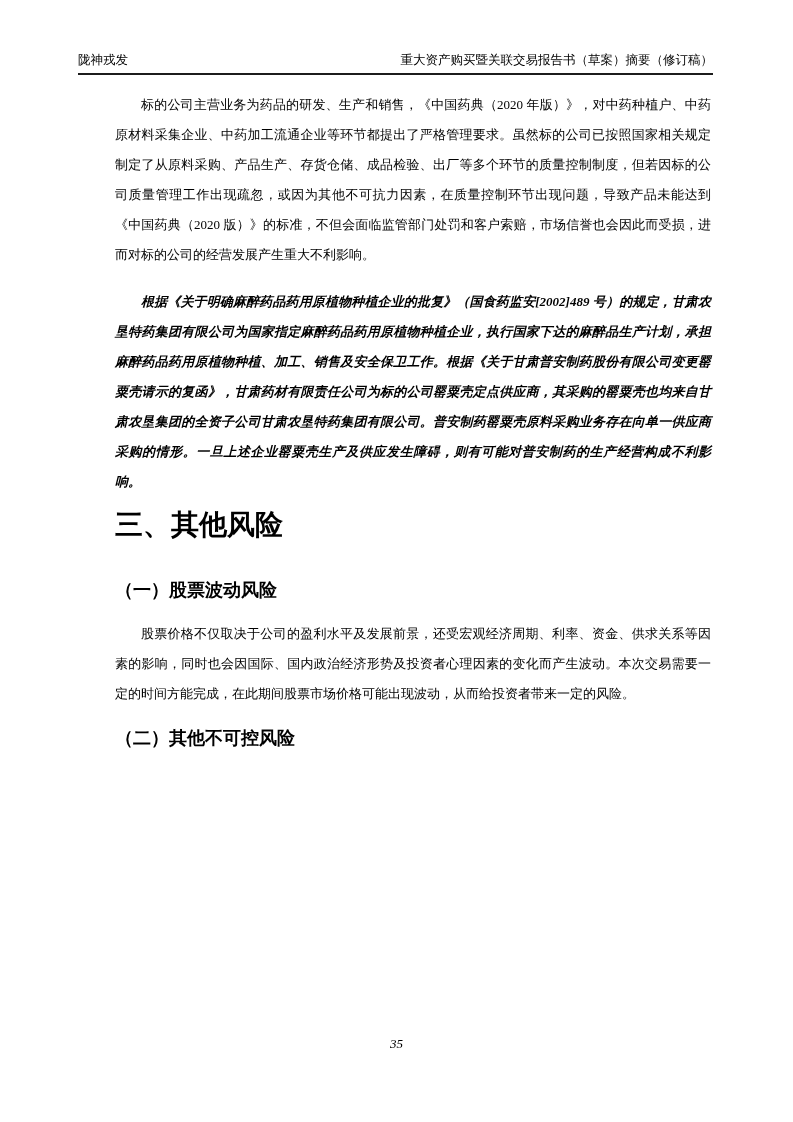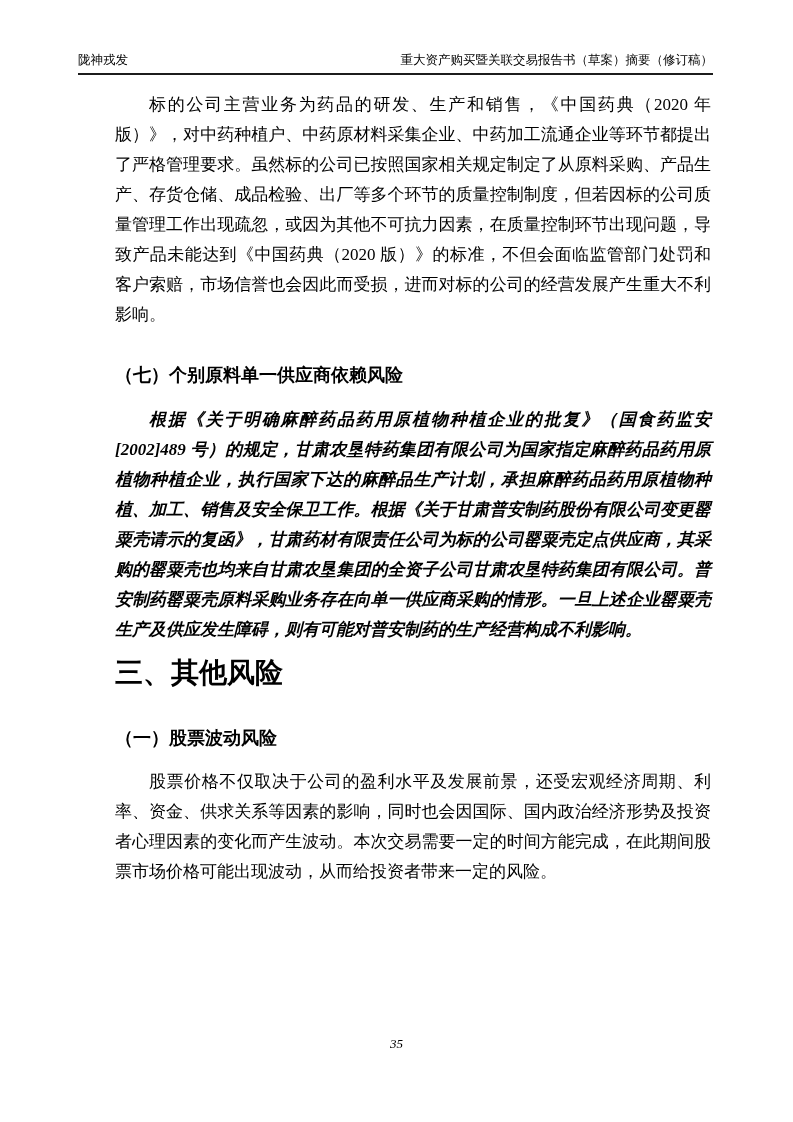--- a/index.html
+++ b/index.html
@@ -30,21 +30,21 @@
     padding-bottom: 5px;
   }
   .content {
     position: absolute;
     left: 115px;
     top: 90px;
     width: 596px;
   }
   p.body {
     margin: 0;
-    font-size: 17px;
+    font-size: 13px;
     line-height: 30px;
     text-align: justify;
     text-indent: 2em;
     font-family: "Liberation Serif", "DejaVu Serif", serif;
   }
   p.emphasis {
     font-weight: bold;
     font-style: italic;
     margin-top: 17px;
   }
@@ -85,30 +85,30 @@
 
   <div class="header">
     <span>陇神戎发</span>
     <span>重大资产购买暨关联交易报告书（草案）摘要（修订稿）</span>
   </div>
 
   <div class="content">
 
     <p class="body">标的公司主营业务为药品的研发、生产和销售，《中国药典（2020 年版）》，对中药种植户、中药原材料采集企业、中药加工流通企业等环节都提出了严格管理要求。虽然标的公司已按照国家相关规定制定了从原料采购、产品生产、存货仓储、成品检验、出厂等多个环节的质量控制制度，但若因标的公司质量管理工作出现疏忽，或因为其他不可抗力因素，在质量控制环节出现问题，导致产品未能达到《中国药典（2020 版）》的标准，不但会面临监管部门处罚和客户索赔，市场信誉也会因此而受损，进而对标的公司的经营发展产生重大不利影响。</p>
 
-    <h2 class="section section-7">（七）个别原料单一供应商依赖风险</h2>
 
     <p class="body emphasis">根据《关于明确麻醉药品药用原植物种植企业的批复》（国食药监安[2002]489 号）的规定，甘肃农垦特药集团有限公司为国家指定麻醉药品药用原植物种植企业，执行国家下达的麻醉品生产计划，承担麻醉药品药用原植物种植、加工、销售及安全保卫工作。根据《关于甘肃普安制药股份有限公司变更罂粟壳请示的复函》，甘肃药材有限责任公司为标的公司罂粟壳定点供应商，其采购的罂粟壳也均来自甘肃农垦集团的全资子公司甘肃农垦特药集团有限公司。普安制药罂粟壳原料采购业务存在向单一供应商采购的情形。一旦上述企业罂粟壳生产及供应发生障碍，则有可能对普安制药的生产经营构成不利影响。</p>
 
     <h1 class="chapter">三、其他风险</h1>
 
     <h2 class="section section-3-1">（一）股票波动风险</h2>
 
     <p class="body para-3-1">股票价格不仅取决于公司的盈利水平及发展前景，还受宏观经济周期、利率、资金、供求关系等因素的影响，同时也会因国际、国内政治经济形势及投资者心理因素的变化而产生波动。本次交易需要一定的时间方能完成，在此期间股票市场价格可能出现波动，从而给投资者带来一定的风险。</p>
 
+    <h2 class="section section-3-2">（二）其他不可控风险</h2>
 
 
   </div>
 
   <div class="footer">
     <span>35</span>
   </div>
 
 </div>
 

